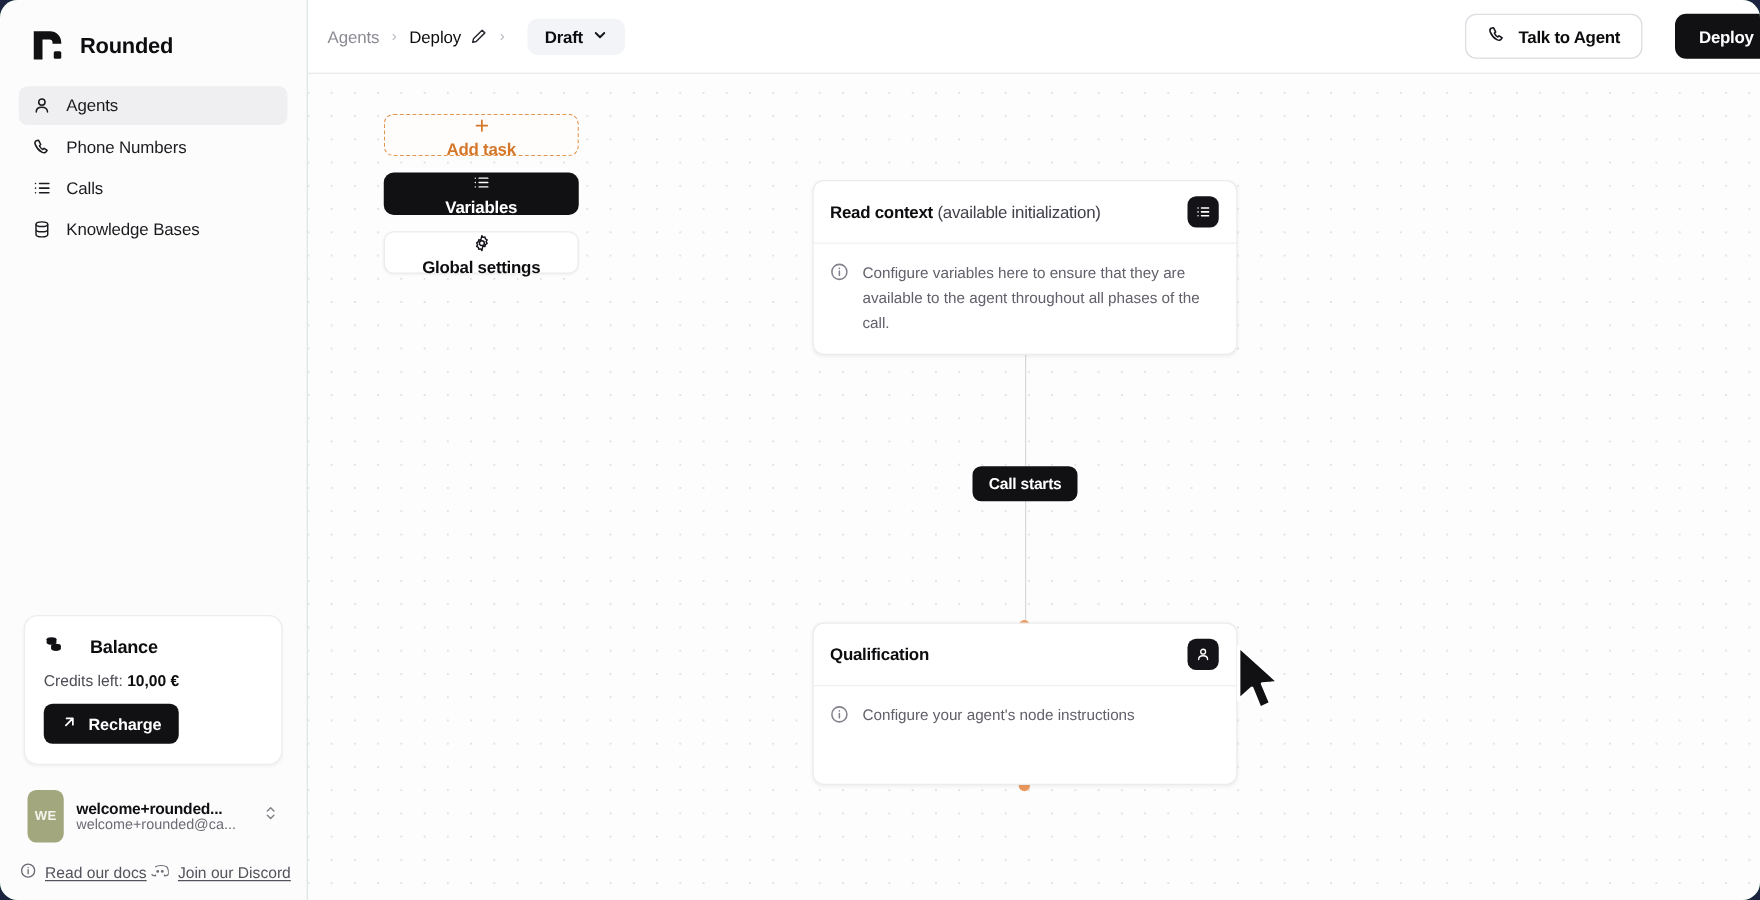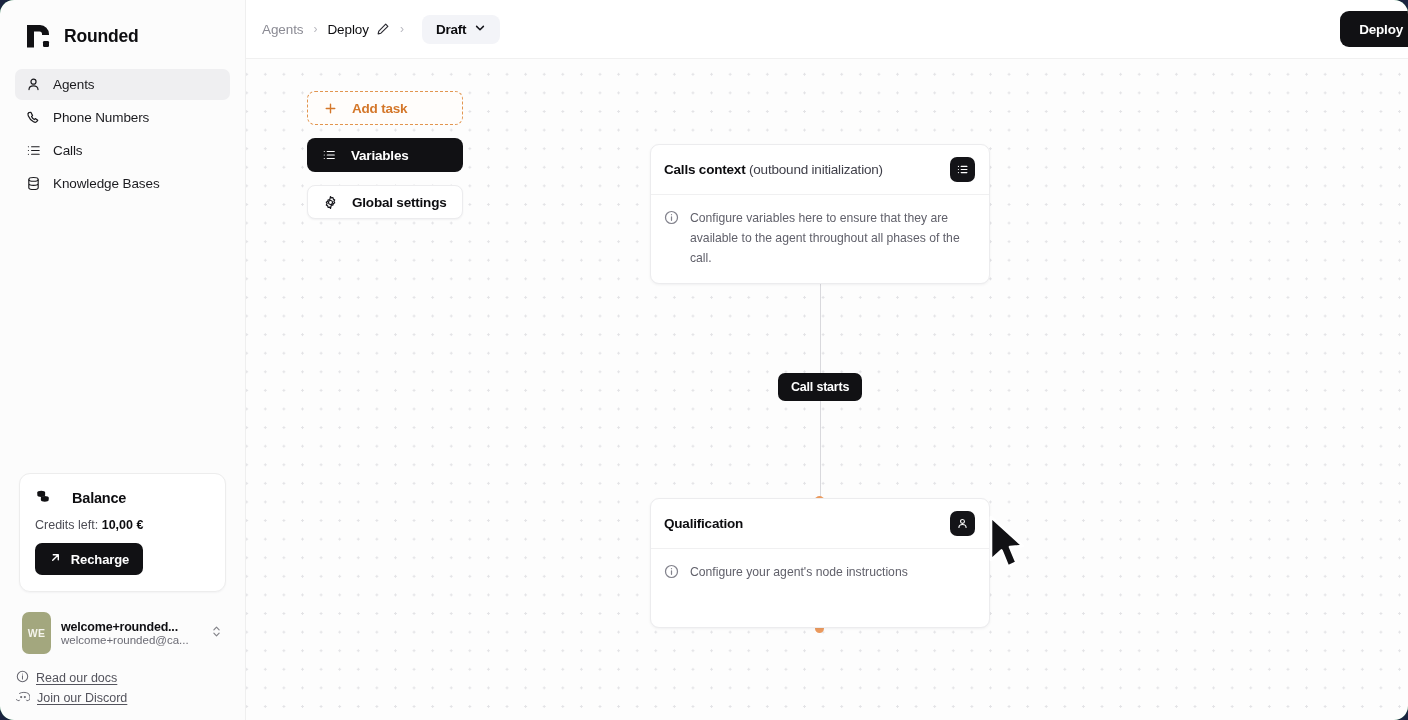--- a/index.html
+++ b/index.html
@@ -76,21 +76,21 @@
     background: #a3a77e; color: #f4f4ec;
     font-size: 10.5px; font-weight: 700;
     display: flex; align-items: center; justify-content: center;
     letter-spacing: 0.3px;
   }
   .account-txt { flex: 1 1 auto; min-width: 0; }
   .account-name { font-size: 12.5px; font-weight: 700; color: #0f0f13; white-space: nowrap; overflow: hidden; letter-spacing:-0.2px;}
   .account-mail { font-size: 11.5px; color: #6b6b74; white-space: nowrap; overflow: hidden; }
   .updown { width: 13px; flex: 0 0 13px; opacity: .65; }
 
-  .links { padding: 2px 0 14px 16px; display: flex; flex-direction: column; gap: 4px; }
+  .links { padding: 2px 0 14px 16px; display: flex; flex-direction: row; gap: 4px; }
   .link-row { display: flex; align-items: center; gap: 7px; cursor: pointer; }
   .link-row span { font-size: 12.5px; color: #53535c; text-decoration: underline; text-underline-offset: 2px; }
 
   
   #header {
     position: absolute; left: 246px; top: 0; right: 0; height: 59px;
     background: #ffffff;
     display: flex; align-items: center;
     border-bottom: 1px solid #f0f0f0;
     z-index: 6;
@@ -128,25 +128,26 @@
     background-color: #fdfdfd;
     background-image: radial-gradient(circle, #e3e3e6 1px, transparent 1.1px);
     background-size: 18.6px 18.6px;
     background-position: 10px 6px;
     overflow: hidden;
   }
 
   
   .toolbar { position: absolute; left: 61px; top: 32px; display: flex; flex-direction: column; gap: 13px; }
   .tool-btn {
-    display: flex; align-items: center; gap: 14px;
+    display: flex; align-items: center; gap: 4px;
     width: 156px; height: 34px; padding: 0 14px;
     border-radius: 8px; font-size: 13.5px; font-weight: 700;
     cursor: pointer; font-family: inherit; letter-spacing: -0.2px;
     background: #fff;
+    flex-direction: column;
   }
   .tool-add {
     border: 1px dashed #e2954f; color: #d4772a;
     background: #fffdfb;
   }
   .tool-vars { border: none; background: #111114; color: #ffffff; }
   .tool-glob {
     border: 1px solid #ececee; color: #0d0d10;
     box-shadow: 0 1px 2px rgba(16,20,40,0.05);
   }
@@ -334,20 +335,28 @@
         <span>Draft</span>
         <span>
           <svg width="12" height="12" viewBox="0 0 12 12" fill="none" stroke="#15151b" stroke-width="1.5" stroke-linecap="round" stroke-linejoin="round">
             <path d="M2.6 4.4L6 7.8l3.4-3.4"></path>
           </svg>
         </span>
       </div>
     </div>
 
     <div class="header-right">
+      <button class="talk-btn">
+        <span>
+          <svg width="15" height="15" viewBox="0 0 16 16" fill="none" stroke="#15151b" stroke-width="1.35" stroke-linecap="round" stroke-linejoin="round">
+            <path d="M3 2.8c-.9.6-1.2 1.9-.6 3.3.9 2.3 3.2 5.1 5.6 6.4 1.5.8 2.9.6 3.6-.3l.9-1.2-2.6-1.8-1.1 1c-1-.5-2.4-2-2.9-3.2l1.1-1L5.2 2.4z"></path>
+          </svg>
+        </span>
+        <span>Talk to Agent</span>
+      </button>
       <button class="deploy-btn">Deploy</button>
     </div>
   </header>
 
   <main id="canvas">
 
     <div class="toolbar">
       <button class="tool-btn tool-add">
         <span class="tic">
           <svg width="13" height="13" viewBox="0 0 14 14" fill="none" stroke="#d4772a" stroke-width="1.5" stroke-linecap="round">
@@ -379,22 +388,22 @@
 
     <div class="edge-line"></div>
     <div class="dot" id="dot-top"></div>
     <div class="dot" id="dot-mid"></div>
     <div class="dot" id="dot-bot"></div>
     <div class="edge-label">Call starts</div>
 
     <section class="node" id="node-callcontext">
       <div class="node-head">
         <div class="node-title">
-          <span>Calls context</span>
-          <span class="sub">(outbound initialization)</span>
+          <span>Read context</span>
+          <span class="sub">(available initialization)</span>
         </div>
         <div class="node-badge">
           <svg width="13" height="13" viewBox="0 0 16 16" fill="none" stroke="#ffffff" stroke-width="1.5" stroke-linecap="round">
             <path d="M6.4 4.2h7M6.4 8h7M6.4 11.8h7M3 4.2h.01M3 8h.01M3 11.8h.01"></path>
           </svg>
         </div>
       </div>
       <div class="node-body">
         <span class="info">
           <svg width="15" height="15" viewBox="0 0 14 14" fill="none" stroke="#82828c" stroke-width="1.15">

